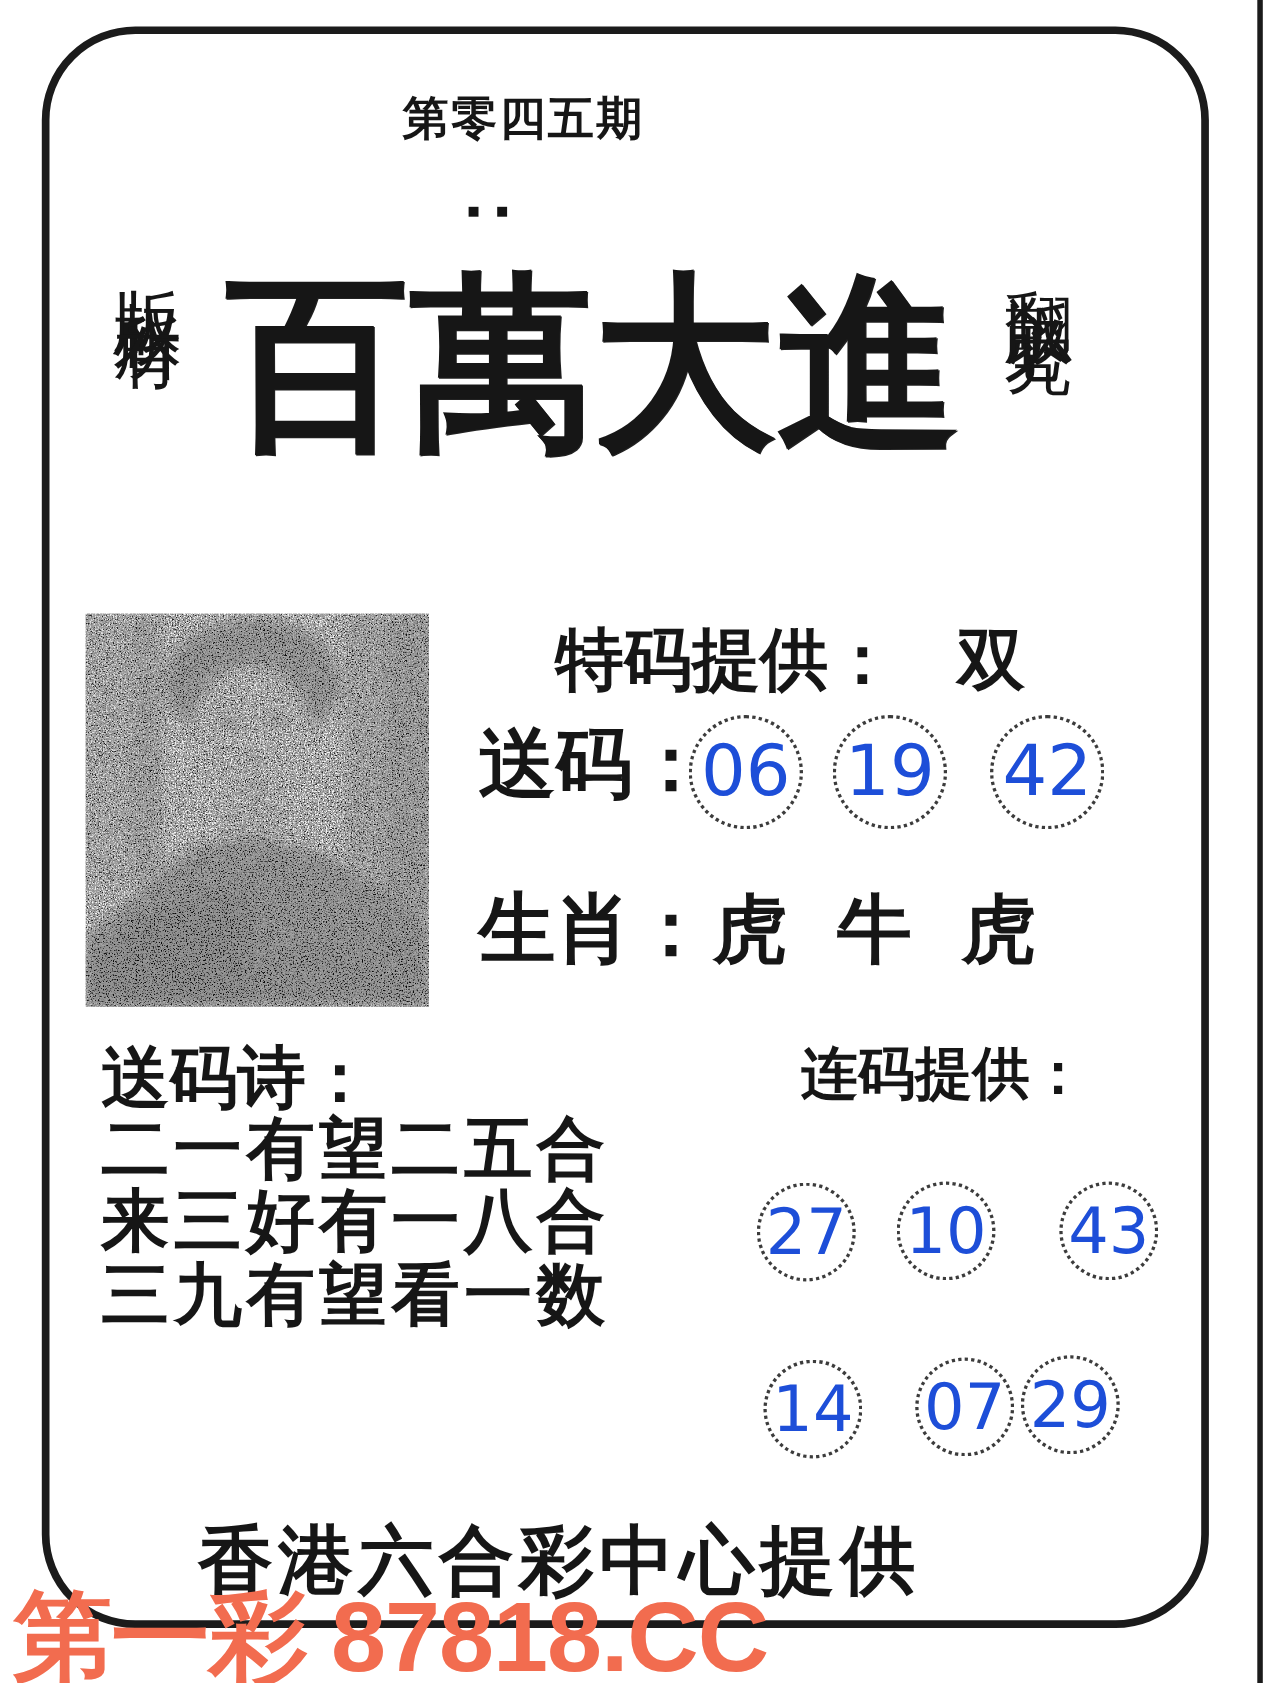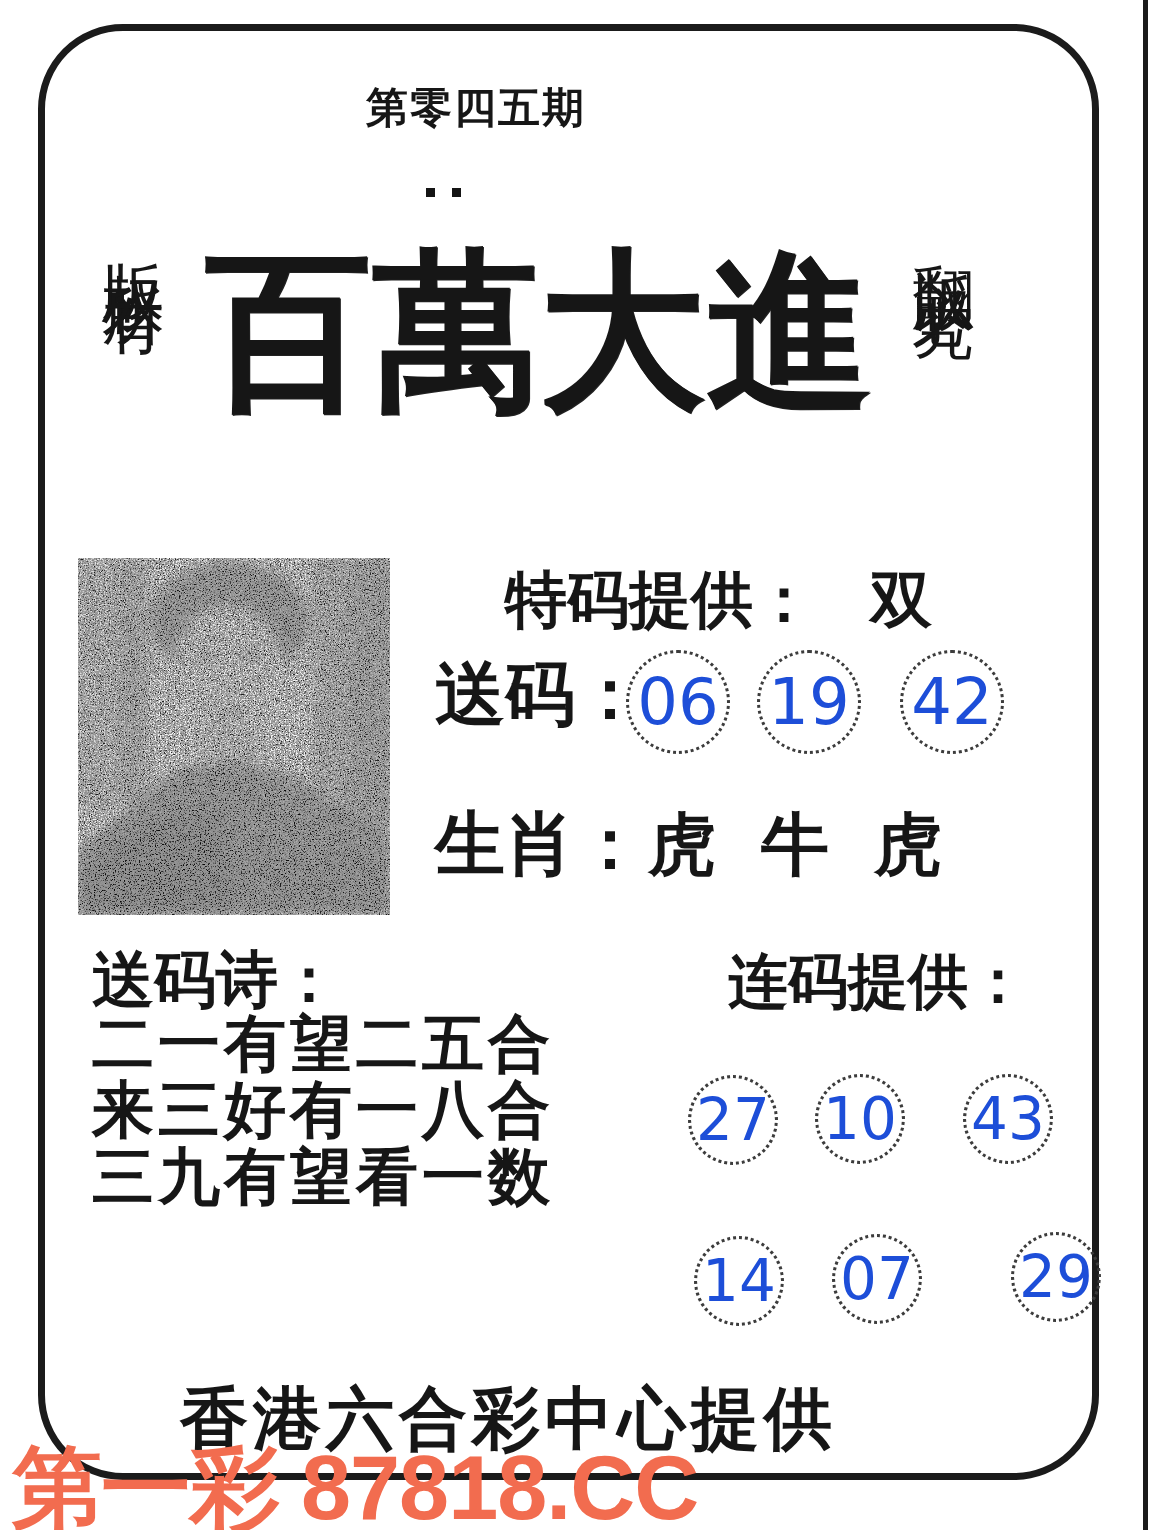--- a/index.html
+++ b/index.html
@@ -40,21 +40,21 @@
     display:flex;align-items:center;justify-content:center;
     font-family:"DejaVu Sans",sans-serif;color:#1d4ed8;z-index:3;box-sizing:border-box;
   }
   .c-big{width:104px;height:104px;font-size:64px;}
   .c-sm{width:90px;height:90px;font-size:58px;}
   .poem-title{position:absolute;left:92px;top:938px;font-size:62px;font-weight:bold;z-index:3;}
   .poem-line{position:absolute;left:92px;font-size:62px;font-weight:bold;letter-spacing:4px;white-space:nowrap;z-index:3;}
   .pl-0{top:1002px;}
   .pl-1{top:1068px;}
   .pl-2{top:1135px;}
-  .lianma-label{position:absolute;left:728px;top:942px;font-size:60px;font-weight:bold;white-space:nowrap;z-index:3;}
+  .lianma-label{position:absolute;left:728px;top:942px;font-size:52px;font-weight:bold;white-space:nowrap;z-index:3;}
   .footer-line{position:absolute;left:180px;top:1374px;font-size:68px;font-weight:bold;letter-spacing:5px;white-space:nowrap;z-index:3;}
   .watermark{
     position:absolute;left:12px;top:1428px;font-size:90px;font-weight:bold;
     white-space:nowrap;z-index:5;letter-spacing:-1px;
   }
   .watermark .site{margin-left:22px;}
 </style>
 </head>
 <body>
 
@@ -131,21 +131,21 @@
   <div class="poem-line pl-0">二一有望二五合</div>
   <div class="poem-line pl-2">三九有望看一数</div>
   <div class="poem-line pl-1">来三好有一八合</div>
 
   <div class="lianma-label">连码提供：</div>
   <div class="circle c-sm" style="left:688px;top:1075px;">27</div>
   <div class="circle c-sm" style="left:815px;top:1074px;">10</div>
   <div class="circle c-sm" style="left:963px;top:1074px;">43</div>
   <div class="circle c-sm" style="left:694px;top:1236px;">14</div>
   <div class="circle c-sm" style="left:832px;top:1234px;">07</div>
-  <div class="circle c-sm" style="left:1011px;top:1232px;">29</div>
+  <div class="circle c-sm" style="left:928px;top:1232px;">29</div>
 
   <div class="footer-line">香港六合彩中心提供</div>
 
   <div class="watermark" style="color: rgb(242, 108, 79);">
     <span>第一彩</span><span class="site">87818.CC</span>
   </div>
 
 </div>
 
 </body></html>

